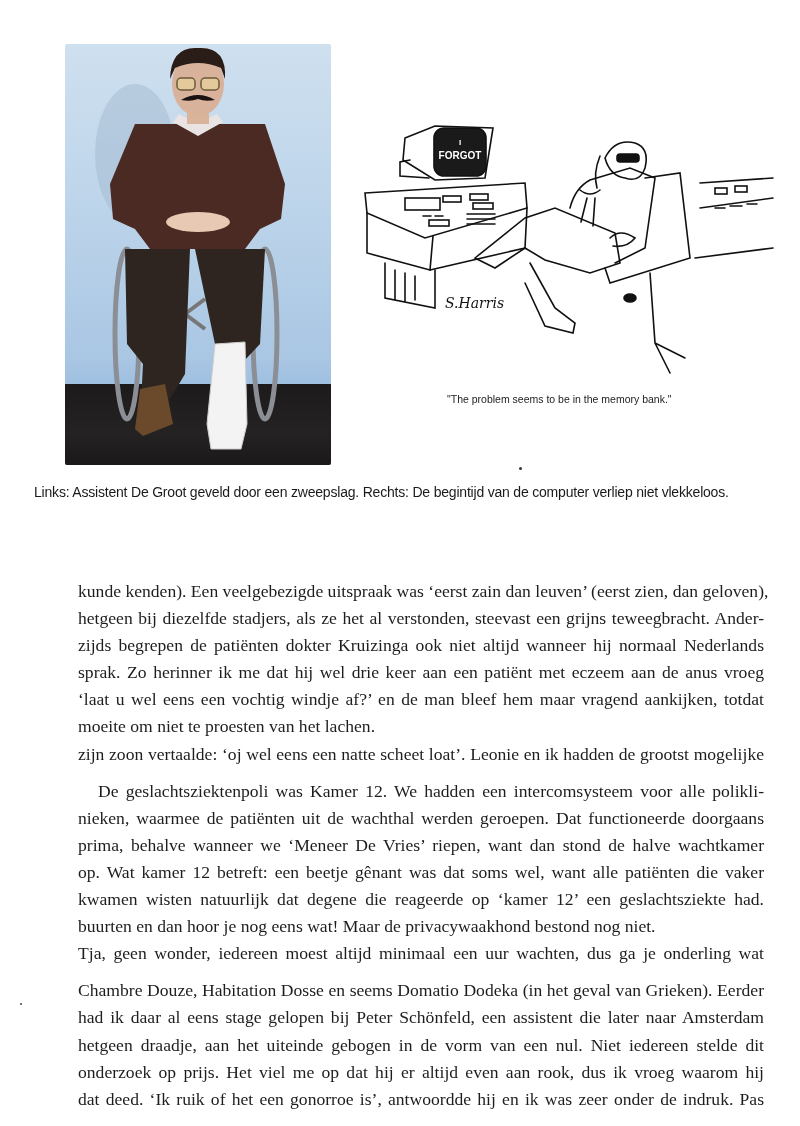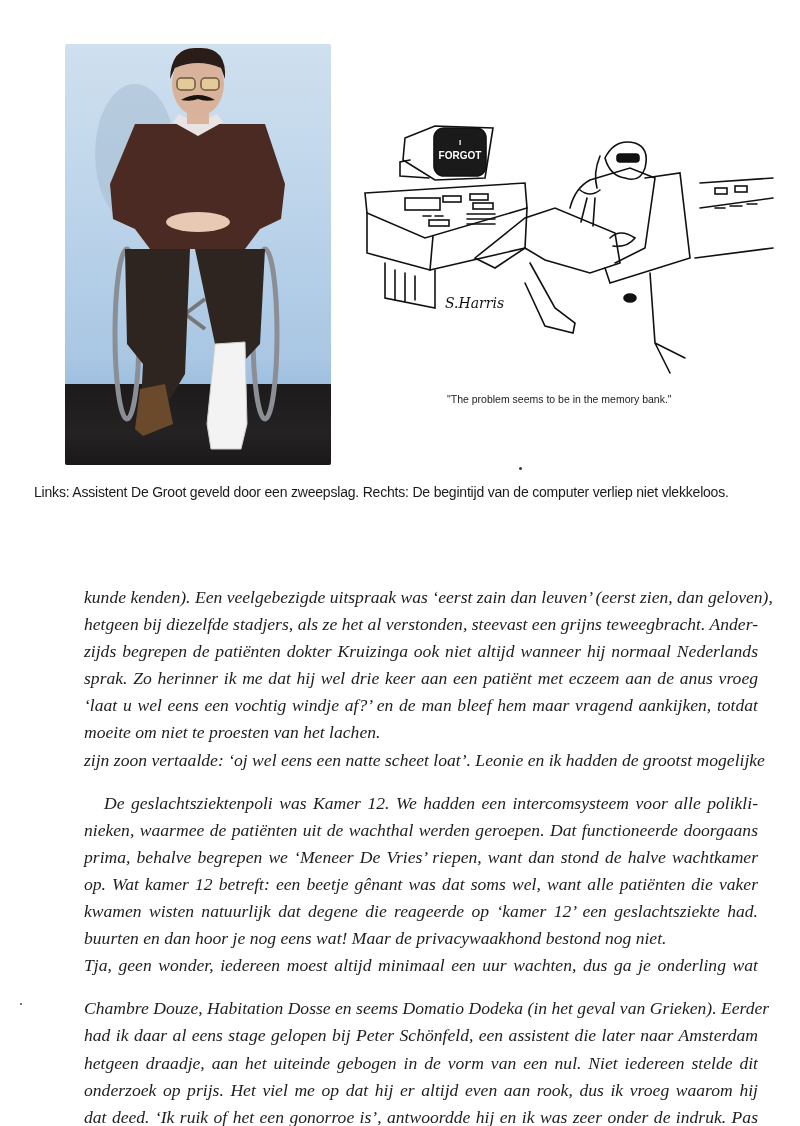--- a/index.html
+++ b/index.html
@@ -29,21 +29,21 @@
   .figure-caption {
     position: absolute; left: 34px; top: 484px; width: 740px;
     font-family: "Liberation Sans", sans-serif; font-size: 14px; color: #1a1a1a;
     white-space: nowrap; letter-spacing: -0.2px;
   }
   .body-text {
     position: absolute; left: 68px; top: 568px; width: 706px;
     font-family: "Liberation Serif", serif; font-size: 17.6px; line-height: 27.1px;
     color: #1d1d1d; text-align: justify;
   }
-  .body-text p { margin: 16px; font-style: italic; }
+  .body-text p { margin: 10px; }
   .line { display: block; text-align: justify; text-align-last: justify; white-space: nowrap; }
   .line.last { text-align-last: left; }
   .indent { text-indent: 20px; }
   .margin-mark { position: absolute; left: 20px; top: 1003px; width: 2px; height: 2px; background: #777; }
 </style>
 </head>
 <body>
 
 <div class="photo">
   <div class="floor"></div>
@@ -136,21 +136,21 @@
     <span class="line">hetgeen bij diezelfde stadjers, als ze het al verstonden, steevast een grijns teweegbracht. Ander-</span>
     <span class="line">zijds begrepen de patiënten dokter Kruizinga ook niet altijd wanneer hij normaal Nederlands</span>
     <span class="line">sprak. Zo herinner ik me dat hij wel drie keer aan een patiënt met eczeem aan de anus vroeg</span>
     <span class="line">‘laat u wel eens een vochtig windje af?’ en de man bleef hem maar vragend aankijken, totdat</span>
     <span class="line last">moeite om niet te proesten van het lachen.</span>
     <span class="line">zijn zoon vertaalde: ‘oj wel eens een natte scheet loat’. Leonie en ik hadden de grootst mogelijke</span>
   </p>
   <p>
     <span class="line indent">De geslachtsziektenpoli was Kamer 12. We hadden een intercomsysteem voor alle polikli-</span>
     <span class="line">nieken, waarmee de patiënten uit de wachthal werden geroepen. Dat functioneerde doorgaans</span>
-    <span class="line">prima, behalve begrepen we ‘Meneer De Vries’ riepen, want dan stond de halve wachtkamer</span>
+    <span class="line">prima, behalve wanneer we ‘Meneer De Vries’ riepen, want dan stond de halve wachtkamer</span>
     <span class="line">op. Wat kamer 12 betreft: een beetje gênant was dat soms wel, want alle patiënten die vaker</span>
     <span class="line">kwamen wisten natuurlijk dat degene die reageerde op ‘kamer 12’ een geslachtsziekte had.</span>
     <span class="line last">buurten en dan hoor je nog eens wat! Maar de privacywaakhond bestond nog niet.</span>
     <span class="line">Tja, geen wonder, iedereen moest altijd minimaal een uur wachten, dus ga je onderling wat</span>
   </p>
   <p>
     <span class="line">Chambre Douze, Habitation Dosse en seems Domatio Dodeka (in het geval van Grieken). Eerder</span>
     <span class="line">had ik daar al eens stage gelopen bij Peter Schönfeld, een assistent die later naar Amsterdam</span>
     <span class="line">hetgeen draadje, aan het uiteinde gebogen in de vorm van een nul. Niet iedereen stelde dit</span>
     <span class="line">onderzoek op prijs. Het viel me op dat hij er altijd even aan rook, dus ik vroeg waarom hij</span>

